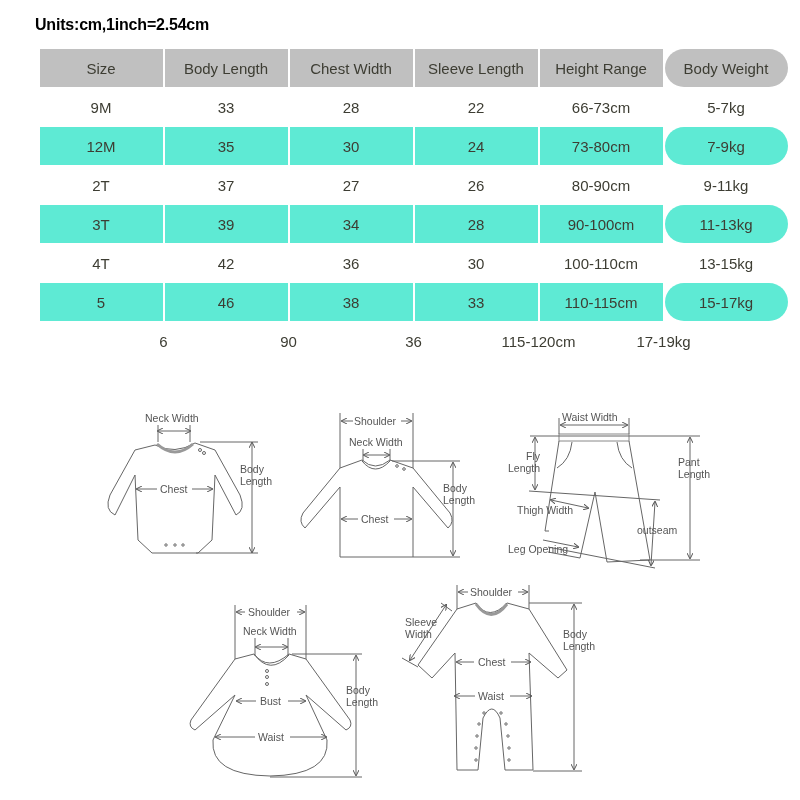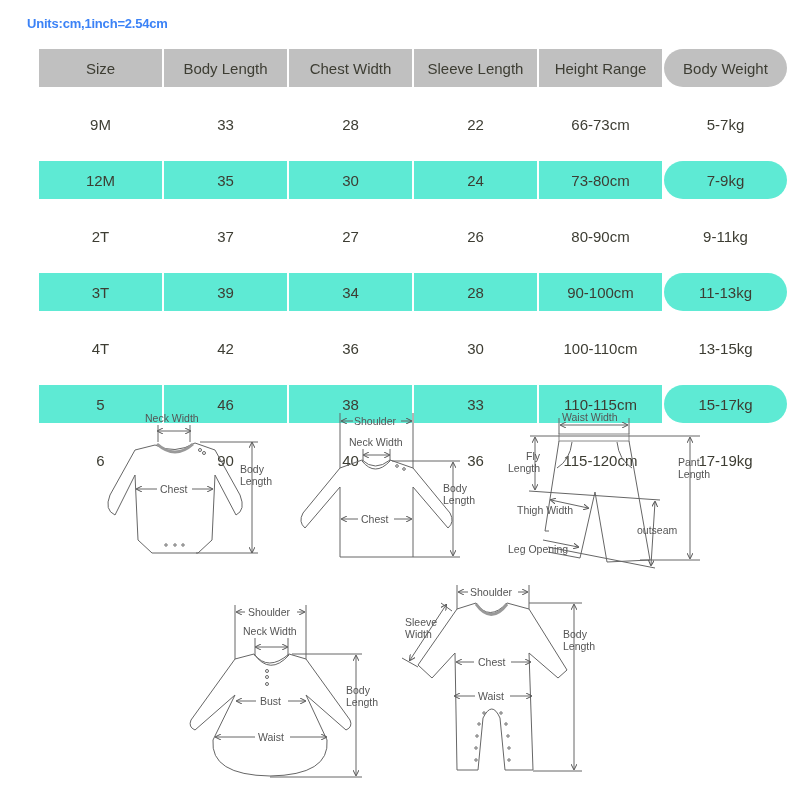--- a/index.html
+++ b/index.html
@@ -1,19 +1,19 @@
 <!DOCTYPE html>
 <html><head>
   <meta charset="utf-8">
   <style>
     html, body { margin:0; padding:0; background:#ffffff; }
     body { width:800px; height:800px; position:relative; overflow:hidden; font-family:"Liberation Sans", sans-serif; color:#3a3a3a; }
-    .units { position:absolute; left:27px; top:16px; font-size:13px; font-weight:bold; color:#3b82f6; letter-spacing:-0.2px; }
+    .units { position:absolute; left:35px; top:16px; font-size:16px; font-weight:bold; color:#000000; letter-spacing:-0.2px; }
     .table { position:absolute; left:39px; top:49px; width:749px; }
-    .row { display:flex; height:38px; margin-bottom:18px; }
+    .row { display:flex; height:38px; margin-bottom:1px;justify-content:center; }
     .cell { width:123px; margin-right:2px; display:flex; align-items:center; justify-content:center; font-size:15px; color:#3d3d33; }
     .cell:last-child { margin-right:0;border-radius:19px; }
     .row.shaded .cell { background:#5eead4; }
     .row.header .cell { background:#c0c0c0; }
     svg.diagrams { position:absolute; left:0; top:380px; }
     svg text { font-family:"Liberation Sans", sans-serif; font-size:10.5px; fill:#555; }
   </style>
 </head>
 <body>
 
@@ -72,21 +72,20 @@
     <div class="cell">5</div>
     <div class="cell">46</div>
     <div class="cell">38</div>
     <div class="cell">33</div>
     <div class="cell">110-115cm</div>
     <div class="cell">15-17kg</div>
   </div>
   <div class="row">
     <div class="cell">6</div>
     <div class="cell">90</div>
-    <div class="cell">40</div>
     <div class="cell">36</div>
     <div class="cell">115-120cm</div>
     <div class="cell">17-19kg</div>
   </div>
 </div>
 
 <svg class="diagrams" width="800" height="420" viewBox="0 380 800 420" xmlns="http://www.w3.org/2000/svg">
   <defs>
     <marker id="ar" markerWidth="6" markerHeight="6" refX="5" refY="3" orient="auto-start-reverse">
       <path d="M0,0 L6,3 L0,6" fill="none" stroke="#555" stroke-width="1"></path>

